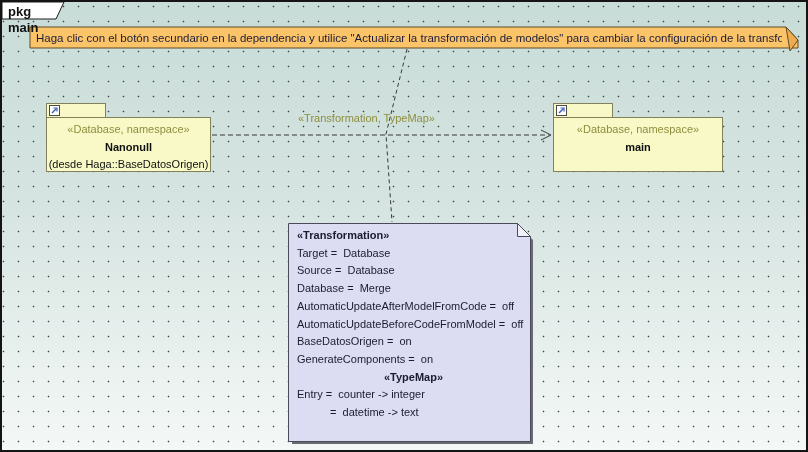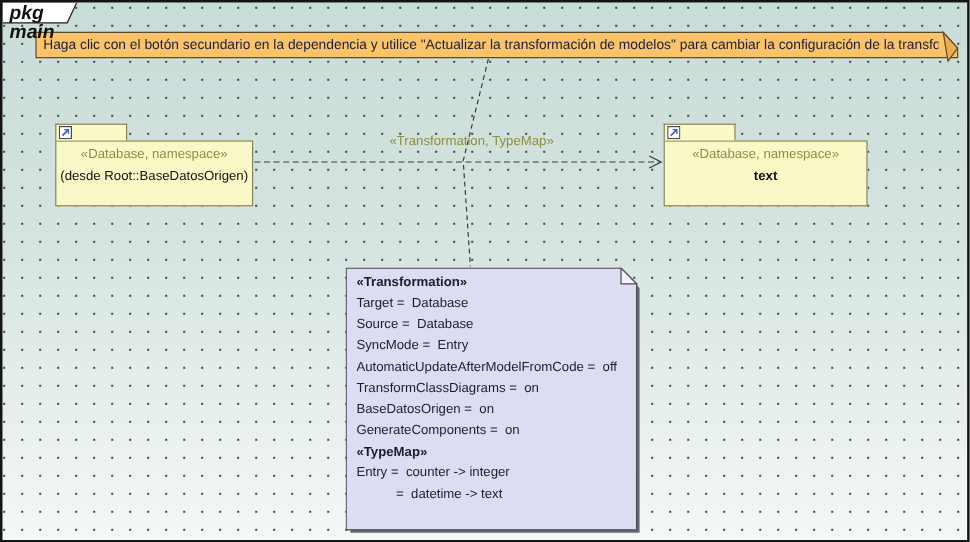--- a/index.html
+++ b/index.html
@@ -14,21 +14,21 @@
       linear-gradient(180deg,#c8dcd8 0%, #d6e4e1 45%, #f4f8f6 100%);
     background-size:15px 15px, 100% 100%;
     background-position:9px 12px, 0 0;
     overflow:hidden;
   }
   svg{position:absolute;left:0;top:0;pointer-events:none;}
 
   
   .frame-tab-label{
     position:absolute;left:6px;top:2px;width:52px;height:16px;
-    font-size:16px;font-weight:bold;color:#111;line-height:16px;font-style:italic;
+    font-size:13px;font-weight:bold;color:#111;line-height:16px;
   }
 
   
   .banner-text{
     position:absolute;left:28px;top:26px;width:752px;height:21px;
     line-height:21px;padding-left:6px;
     font-size:11.5px;color:#1c1c3a;white-space:nowrap;overflow:hidden;
   }
 
   
@@ -43,21 +43,21 @@
   }
   .pkg-line{line-height:17.5px;font-size:11px;white-space:nowrap;}
   .stereo{color:#8e8e3e;}
   .pkg-name{font-weight:bold;color:#101010;}
   .pkg-from{color:#101010;}
   .link-icon{position:absolute;left:2px;top:1px;}
 
   
   .dep-label{
     position:absolute;left:296px;top:109px;width:190px;height:14px;
-    text-align:center;font-size:11px;color:#8e8e3e;line-height:14px;white-space:nowrap;
+    font-size:11px;color:#8e8e3e;line-height:14px;white-space:nowrap;
   }
 
   
   .note{position:absolute;left:286px;top:221px;width:246px;height:224px;}
   .note-content{
     position:absolute;left:0;top:0;width:242px;height:218px;
     padding:4px 0 0 9px;
   }
   .note-line{
     font-size:11px;line-height:17.7px;color:#1c1c30;white-space:pre;
@@ -88,58 +88,59 @@
   <div class="pkg" style="left:44px;top:101px;">
     <div class="pkg-tab" style="width:60px;">
       <svg class="link-icon" width="11" height="11" viewBox="0 0 11 11" style="position:absolute;">
         <rect x="0.5" y="0.5" width="10" height="10" fill="#ffffff" stroke="#4a4a4a"></rect>
         <path d="M3,8 L7.5,3.5" stroke="#3b5fbf" stroke-width="1.4" fill="none"></path>
         <path d="M4.5,3 L8,3 L8,6.5" stroke="#3b5fbf" stroke-width="1.2" fill="none"></path>
       </svg>
     </div>
     <div class="pkg-body" style="width:165px;">
       <div class="pkg-line stereo">«Database, namespace»</div>
-      <div class="pkg-line pkg-from">(desde Root::BaseDatosOrigen)</div>
+      <div class="pkg-line pkg-name">Nanonull</div>
+      <div class="pkg-line pkg-from">(desde Haga::BaseDatosOrigen)</div>
     </div>
   </div>
 
   <div class="pkg" style="left:551px;top:101px;">
     <div class="pkg-tab" style="width:60px;">
       <svg class="link-icon" width="11" height="11" viewBox="0 0 11 11" style="position:absolute;">
         <rect x="0.5" y="0.5" width="10" height="10" fill="#ffffff" stroke="#4a4a4a"></rect>
         <path d="M3,8 L7.5,3.5" stroke="#3b5fbf" stroke-width="1.4" fill="none"></path>
         <path d="M4.5,3 L8,3 L8,6.5" stroke="#3b5fbf" stroke-width="1.2" fill="none"></path>
       </svg>
     </div>
     <div class="pkg-body" style="width:170px;">
       <div class="pkg-line stereo">«Database, namespace»</div>
-      <div class="pkg-line pkg-name">text</div>
+      <div class="pkg-line pkg-name">main</div>
     </div>
   </div>
 
   <div class="dep-label">«Transformation, TypeMap»</div>
 
   <div class="note">
     <svg width="246" height="224" viewBox="0 0 246 224">
 
       <polygon points="4,4 232,4 245,17 245,221 4,221" fill="#6a6a72"></polygon>
 
       <polygon points="0.5,0.5 229.5,0.5 242.5,13.5 242.5,218.5 0.5,218.5" fill="#dcdcf2" stroke="#4a4a58"></polygon>
 
       <polygon points="229.5,0.5 242.5,13.5 229.5,13.5" fill="#f2f2fb" stroke="#4a4a58"></polygon>
     </svg>
     <div class="note-content">
 
     <div class="note-line" style="font-weight: bold;">«Transformation»</div>
         <div class="note-line" style="">Target =  Database</div>
         <div class="note-line" style="">Source =  Database</div>
-        <div class="note-line" style="">SyncMode =  Entry</div>
+        <div class="note-line" style="">Database =  Merge</div>
         <div class="note-line" style="">AutomaticUpdateAfterModelFromCode =  off</div>
-        <div class="note-line" style="">TransformClassDiagrams =  on</div>
+        <div class="note-line" style="">AutomaticUpdateBeforeCodeFromModel =  off</div>
         <div class="note-line" style="">BaseDatosOrigen =  on</div>
         <div class="note-line" style="">GenerateComponents =  on</div>
-        <div class="note-line" style="font-weight: bold;">«TypeMap»</div>
+        <div class="note-line" style="font-weight: bold; text-align: center;">«TypeMap»</div>
         <div class="note-line" style="">Entry =  counter -&gt; integer</div>
         <div class="note-line" style="padding-left: 33px;">=  datetime -&gt; text</div>
       </div>
   </div>
 
 </div>
 
 </body></html>

